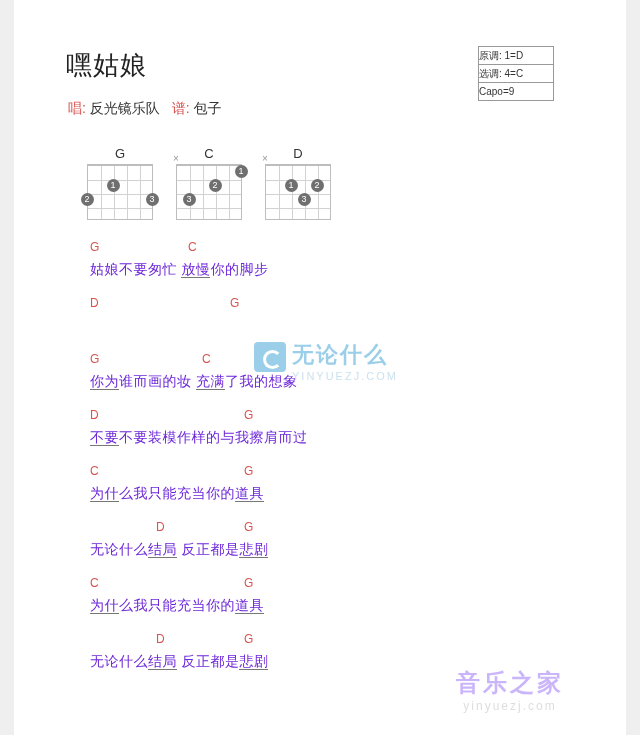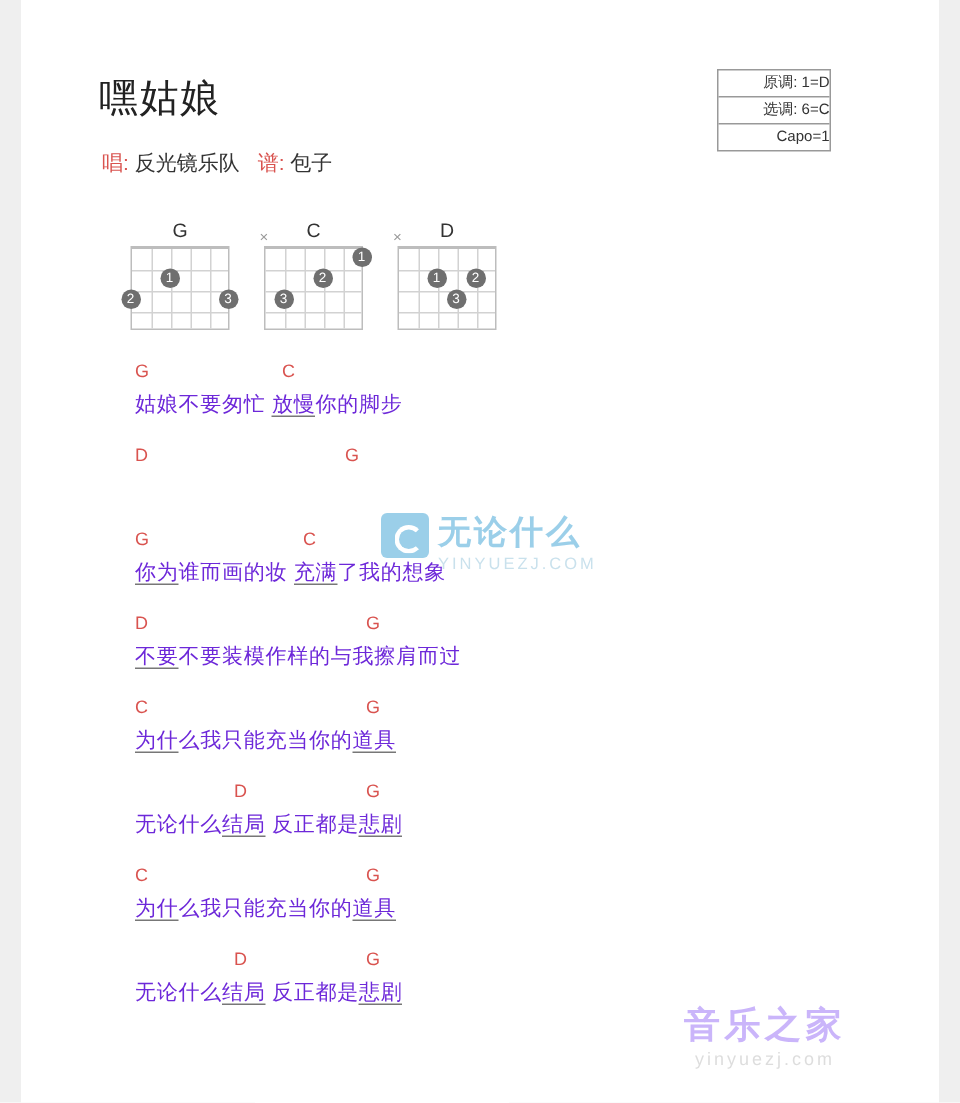--- a/index.html
+++ b/index.html
@@ -49,21 +49,21 @@
     right: 72px;
     top: 46px;
     width: 74px;
     border: 1px solid #999;
     background: #fff;
     font-size: 10px;
     color: #333;
   }
   .keybox div {
     border-bottom: 1px solid #999;
-    text-align: right;
+    text-align: left;
     padding: 3px 0 3px 0;
     line-height: 11px;
   }
   .keybox div:last-child {
     border-bottom: none;
   }
 
   
   .chords {
     position: absolute;
@@ -230,22 +230,22 @@
   <div class="title">嘿姑娘</div>
 
   <div class="credits">
     <span class="lab">唱:</span>
     <span>反光镜乐队</span><span class="sp"></span><span class="lab">谱:</span>
     <span>包子</span>
   </div>
 
   <div class="keybox">
     <div>原调: 1=D</div>
-    <div>选调: 6=C</div>
-    <div>Capo=1</div>
+    <div>选调: 4=C</div>
+    <div>Capo=9</div>
   </div>
 
   <div class="chords" id="chords">
       <div class="chord" style="left: 0px;">
         <div class="cname">G</div>
         <div class="grid">
           <div class="vline" style="left: 13px;"></div>
           <div class="vline" style="left: 26px;"></div>
           <div class="vline" style="left: 39px;"></div>
           <div class="vline" style="left: 52px;"></div>

